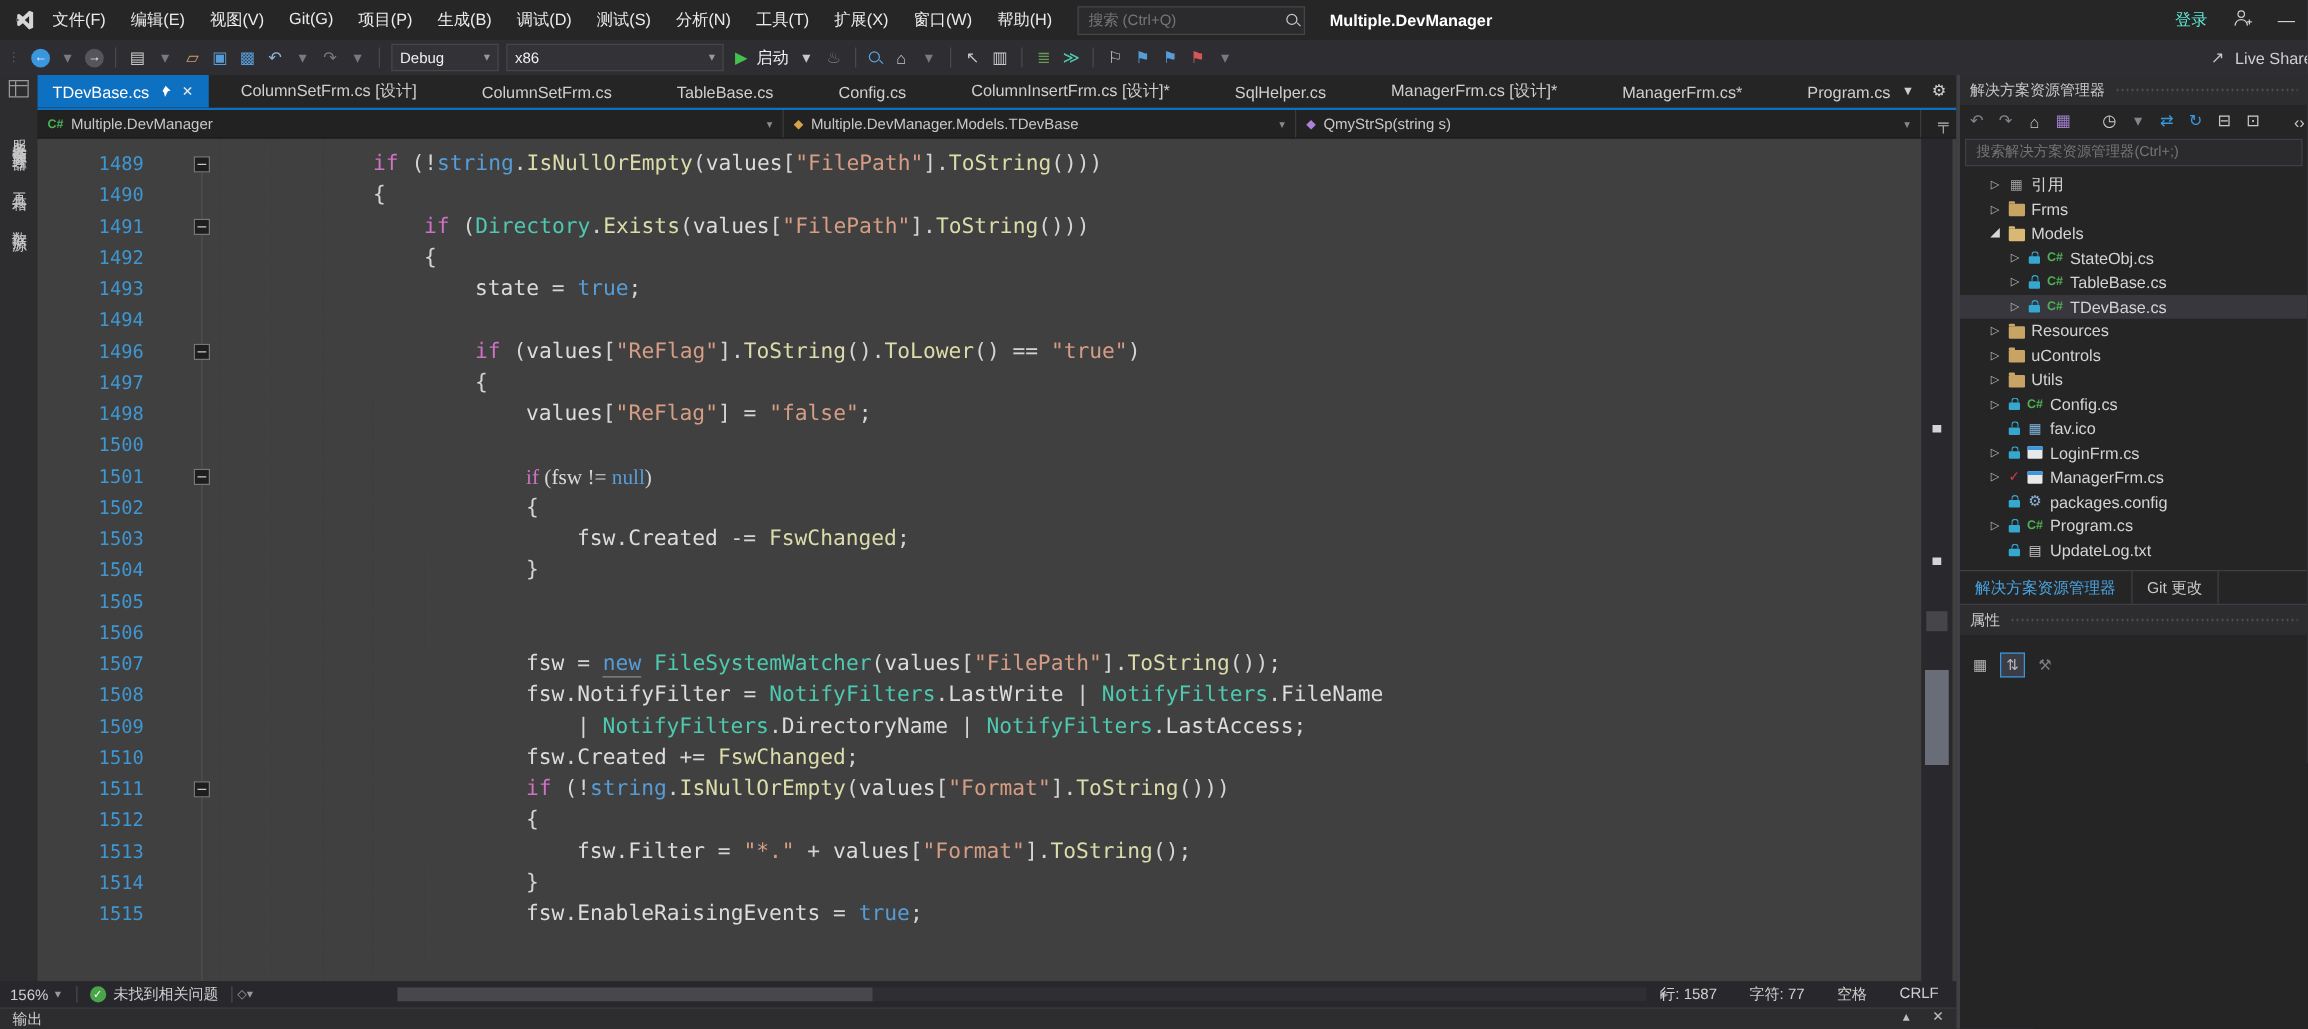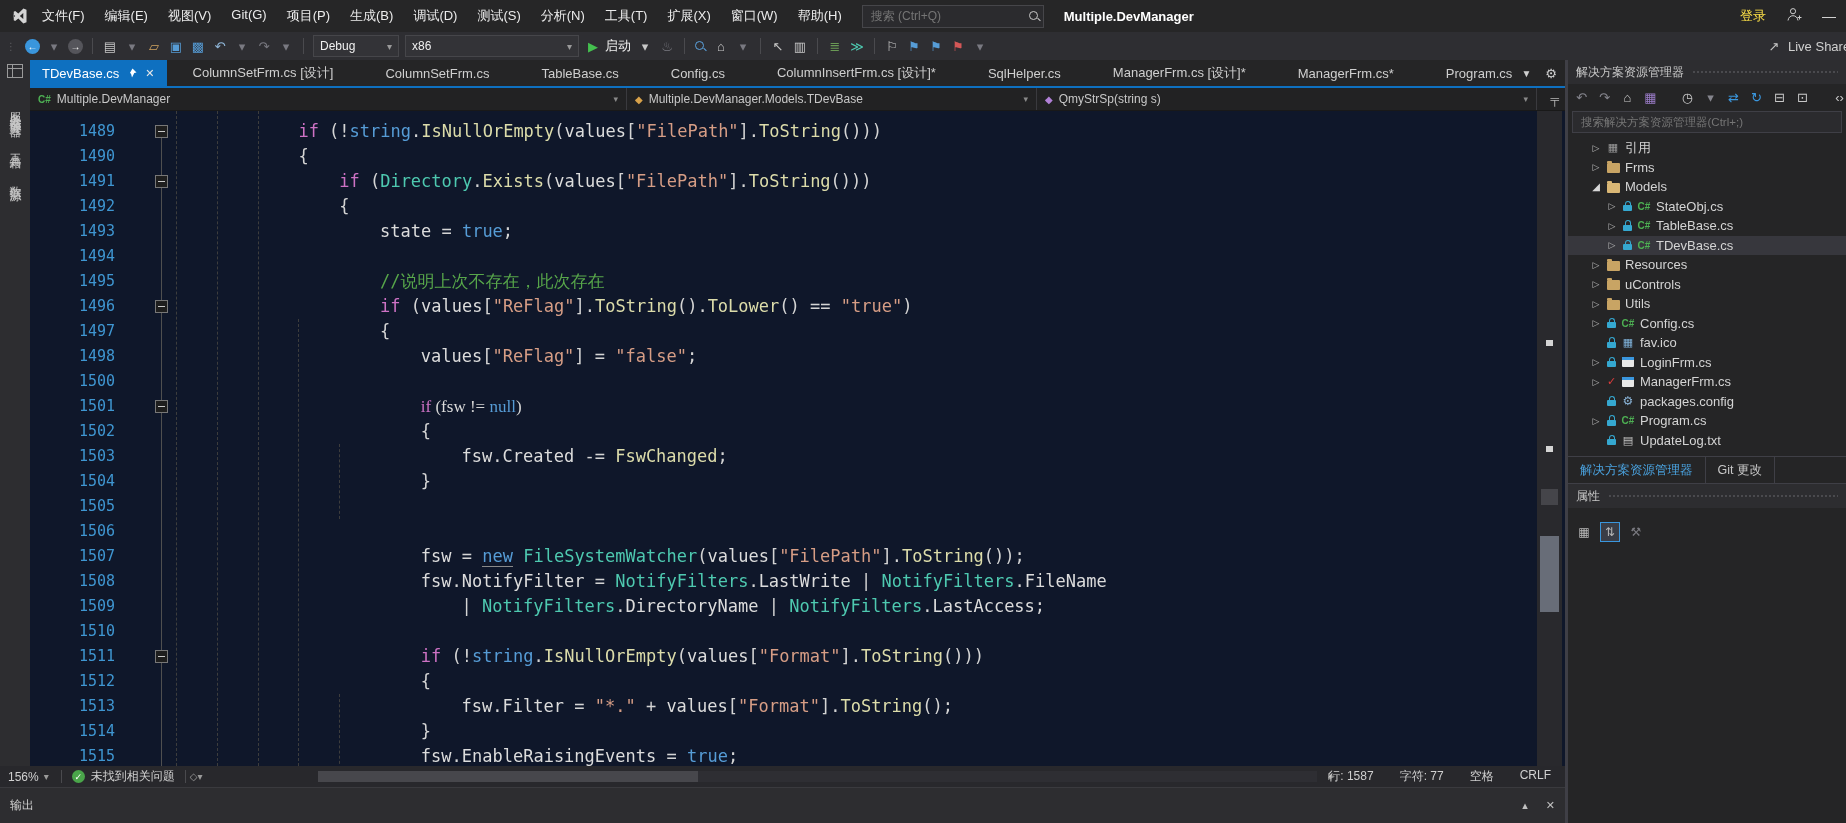--- a/index.html
+++ b/index.html
@@ -4,21 +4,21 @@
 <style>
   html,body{margin:0;padding:0}
   body{width:1846px;height:823px;background:#2d2d30;font-family:"Liberation Sans","DejaVu Sans",sans-serif;color:#ccc;overflow:hidden;position:relative;font-size:13px}
   .titlebar{height:32px;display:flex;align-items:center;background:#262627;padding-left:6px}
   .vslogo{width:26px;display:flex;justify-content:center;align-items:center}
   .menu-item{padding:0 10px;color:#ececec;font-size:13px;white-space:nowrap}
   .tb-search{width:168px;height:21px;background:#2b2b2e;border:1px solid #46464a;display:flex;align-items:center;margin-left:10px;padding:0 6px}
   .tb-search input{flex:1;background:transparent;border:none;outline:none;color:#9a9a9a;font-size:12px;font-family:inherit}
   .wnd-title{font-weight:bold;color:#fff;font-size:13px;margin-left:20px;white-space:nowrap}
   .tb-right{margin-left:auto;display:flex;align-items:center;gap:20px;padding-right:4px}
-  .signin{color:#fde047}
+  .signin{color:#5eead4}
   .minimize{color:#d0d0d0;font-size:14px;width:20px;overflow:hidden}
   .mag{width:13px;height:13px;position:relative;display:inline-block}
   .mag::before{content:"";position:absolute;left:1px;top:1px;width:7px;height:7px;border:1.5px solid #c8c8c8;border-radius:50%}
   .mag::after{content:"";position:absolute;left:9px;top:9px;width:4px;border-top:1.5px solid #c8c8c8;transform:rotate(45deg)}
   .mag.tan::before,.mag.tan::after{border-color:#5ba3e0}
   .toolbar{height:28px;display:flex;align-items:center;background:#2e2e32;padding-left:4px;gap:6px}
   .dots{color:#5a5a5e;font-size:10px;letter-spacing:1px;margin:0 2px}
   .tsep{width:1px;height:16px;background:#4a4a4e;margin:0 3px}
   .ticon{font-size:13px;color:#c8c8c8;display:inline-flex;align-items:center;justify-content:center;min-width:16px}
   .ticon.dim{color:#797981}.ticon.blue{color:#569cd6}.ticon.tan{color:#d0a35f}.ticon.green{color:#44c04f}
@@ -43,21 +43,21 @@
   .blueline{height:2px;background:#0e70c0}
   .breadcrumb{height:22px;display:flex;align-items:center;background:#222223;border-bottom:1px solid #191919;font-size:12px;color:#c8c8c8}
   .bseg{display:flex;align-items:center;gap:6px;padding:0 8px;border-right:1px solid #3a3a3e;height:100%;box-sizing:border-box}
   .bseg .bcaret{margin-left:auto;color:#8a8a8a;font-size:9px}
   .bicon{font-size:10px}
   .bicon.project{color:#4db053;font-weight:bold;font-size:10px}
   .bicon.cls{color:#d8a24a}
   .bicon.method{color:#b180d7}
   .bc-end{flex:1;display:flex;justify-content:flex-end;align-items:center;height:100%;padding-right:6px}
   .split-toggle{color:#b8b8b8;font-size:12px}
-  .codearea{flex:1;position:relative;background:#0f172a;overflow:hidden;font-family:"DejaVu Sans Mono",monospace;font-size:17px}
+  .codearea{flex:1;position:relative;background:#404040;overflow:hidden;font-family:"DejaVu Sans Mono",monospace;font-size:17px}
   .guide{position:absolute;top:0;bottom:0;border-left:1px dashed #3d3d3d;z-index:0}
   .foldline{position:absolute;left:131px;top:14px;bottom:0;border-left:1px solid #4f4f4f;z-index:0}
   .codelines{position:relative;padding-top:8px;z-index:1}
   .cl{display:flex;height:25px;line-height:25px}
   .num{width:88px;box-sizing:border-box;text-align:right;padding-right:3px;color:#3f96d1;font-size:15px;flex:none}
   .foldm{width:58px;position:relative;flex:none}
   .foldbox{position:absolute;left:37px;top:6px;width:13px;height:13px;border:1px solid #777;background:#1e1e1e;box-sizing:border-box}
   .foldbox::after{content:"";position:absolute;left:2px;top:5px;width:7px;border-top:1px solid #c8c8c8}
   .ct{white-space:pre}
   .tk-pl{color:#dcdcdc}.tk-pu{color:#d4d4d4}.tk-op{color:#d4d4d4}
@@ -71,21 +71,21 @@
   .statusrow{margin-left:-30px;width:1565px;height:21px;background:#28282c;position:relative;display:flex;align-items:center;font-size:12px;color:#d0d0d0;z-index:3;flex:none}
   .zoomsel{display:flex;align-items:center;gap:5px;padding:0 8px}
   .health{display:flex;align-items:center;gap:6px;padding:0 6px}
   .hcheck{width:13px;height:13px;border-radius:50%;background:#4aa54a;color:#fff;font-size:9px;display:flex;align-items:center;justify-content:center}
   .ssep{width:1px;height:13px;background:#4a4a4e;margin:0 4px}
   .mini{color:#9a9a9a;font-size:10px}
   .htrack{position:absolute;left:318px;right:248px;top:5px;height:11px;background:#2e2e33}
   .hthumb{position:absolute;left:0;top:0;height:100%;width:380px;background:#47474c}
   .harrow{position:absolute;right:230px;color:#8a8a8a;font-size:9px;top:5px}
   .caretinfo{position:absolute;right:14px;display:flex;gap:26px;color:#d0d0d0}
-  .outputbar{margin-left:-30px;width:1565px;height:36px;background:#2d2d30;border-top:1px solid #3a3a3e;display:flex;align-items:center;padding:0 10px;box-sizing:border-box;font-size:12px;color:#d0d0d0;z-index:3;flex:none}
+  .outputbar{margin-left:-30px;width:1565px;height:17px;background:#2d2d30;border-top:1px solid #3a3a3e;display:flex;padding:0 10px;box-sizing:border-box;font-size:12px;color:#d0d0d0;z-index:3;flex:none}
   .ob-icons{margin-left:auto;display:flex;gap:18px;color:#c0c0c0;font-size:11px}
   .splitter{width:3px;background:#3f3f46;flex:none}
   .rightpanel{flex:1;background:#252526;display:flex;flex-direction:column;overflow:hidden}
   .rp-header{height:24px;display:flex;align-items:center;padding:0 8px;font-size:12px;color:#c8c8c8;background:#2d2d30;flex:none}
   .dotfill{flex:1;height:5px;margin-left:8px;background-image:radial-gradient(#4a4a4e 1px,transparent 1px);background-size:4px 4px}
   .rp-toolbar{height:26px;display:flex;align-items:center;gap:8px;padding:0 6px;font-size:13px;flex:none}
   .rpi{color:#c8c8c8;display:inline-flex;align-items:center;justify-content:center;min-width:15px;height:18px}
   .rpi.dim{color:#85858d}.rpi.blue{color:#3a96dd}.rpi.purple{color:#9b7cc8}
   .rp-search{height:20px;margin:1px 4px 3px 4px;background:#2b2b2e;border:1px solid #3f3f46;display:flex;align-items:center;padding:0 6px;flex:none}
   .rp-search input{flex:1;background:transparent;border:none;outline:none;color:#8a8a8a;font-size:11.5px;font-family:inherit}
@@ -323,25 +323,20 @@
             <span class="num">1493</span>
             <span class="foldm"></span>
             <span class="ct" style="padding-left: 204px;"><span class="tk-pl">state </span><span class="tk-op">= </span><span class="tk-kw">true</span><span class="tk-pu">;</span></span>
           </div>
           <div class="cl">
             <span class="num">1494</span>
             <span class="foldm"></span>
             <span class="ct" style="padding-left: 0px;"></span>
           </div>
           <div class="cl">
-            <span class="num">1495</span>
-            <span class="foldm"></span>
-            <span class="ct" style="padding-left: 204px;"><span class="tk-cm">//说明上次不存在，此次存在</span></span>
-          </div>
-          <div class="cl">
             <span class="num">1496</span>
             <span class="foldm">
               <span class="foldbox"></span>
             </span>
             <span class="ct" style="padding-left: 204px;"><span class="tk-cf">if</span><span class="tk-pu"> (</span><span class="tk-pl">values</span><span class="tk-pu">[</span><span class="tk-st">"ReFlag"</span><span class="tk-pu">].</span><span class="tk-me">ToString</span><span class="tk-pu">().</span><span class="tk-me">ToLower</span><span class="tk-pu">() </span><span class="tk-op">== </span><span class="tk-st">"true"</span><span class="tk-pu">)</span></span>
           </div>
           <div class="cl">
             <span class="num">1497</span>
             <span class="foldm"></span>
             <span class="ct" style="padding-left: 204px;"><span class="tk-pu">{</span></span>
@@ -397,20 +392,21 @@
             <span class="ct" style="padding-left: 244.8px;"><span class="tk-pl">fsw</span><span class="tk-pu">.</span><span class="tk-pl">NotifyFilter </span><span class="tk-op">= </span><span class="tk-ty">NotifyFilters</span><span class="tk-pu">.</span><span class="tk-pl">LastWrite </span><span class="tk-op">| </span><span class="tk-ty">NotifyFilters</span><span class="tk-pu">.</span><span class="tk-pl">FileName</span></span>
           </div>
           <div class="cl">
             <span class="num">1509</span>
             <span class="foldm"></span>
             <span class="ct" style="padding-left: 285.6px;"><span class="tk-op">| </span><span class="tk-ty">NotifyFilters</span><span class="tk-pu">.</span><span class="tk-pl">DirectoryName </span><span class="tk-op">| </span><span class="tk-ty">NotifyFilters</span><span class="tk-pu">.</span><span class="tk-pl">LastAccess</span><span class="tk-pu">;</span></span>
           </div>
           <div class="cl">
             <span class="num">1510</span>
             <span class="foldm"></span>
+            <span class="ct" style="padding-left: 244.8px;"><span class="tk-pl">fsw</span><span class="tk-pu">.</span><span class="tk-pl">Created </span><span class="tk-op">+= </span><span class="tk-me">FswChanged</span><span class="tk-pu">;</span></span>
           </div>
           <div class="cl">
             <span class="num">1511</span>
             <span class="foldm">
               <span class="foldbox"></span>
             </span>
             <span class="ct" style="padding-left: 244.8px;"><span class="tk-cf">if</span><span class="tk-pu"> (!</span><span class="tk-kw">string</span><span class="tk-pu">.</span><span class="tk-me">IsNullOrEmpty</span><span class="tk-pu">(</span><span class="tk-pl">values</span><span class="tk-pu">[</span><span class="tk-st">"Format"</span><span class="tk-pu">].</span><span class="tk-me">ToString</span><span class="tk-pu">()))</span></span>
           </div>
           <div class="cl">
             <span class="num">1512</span>

